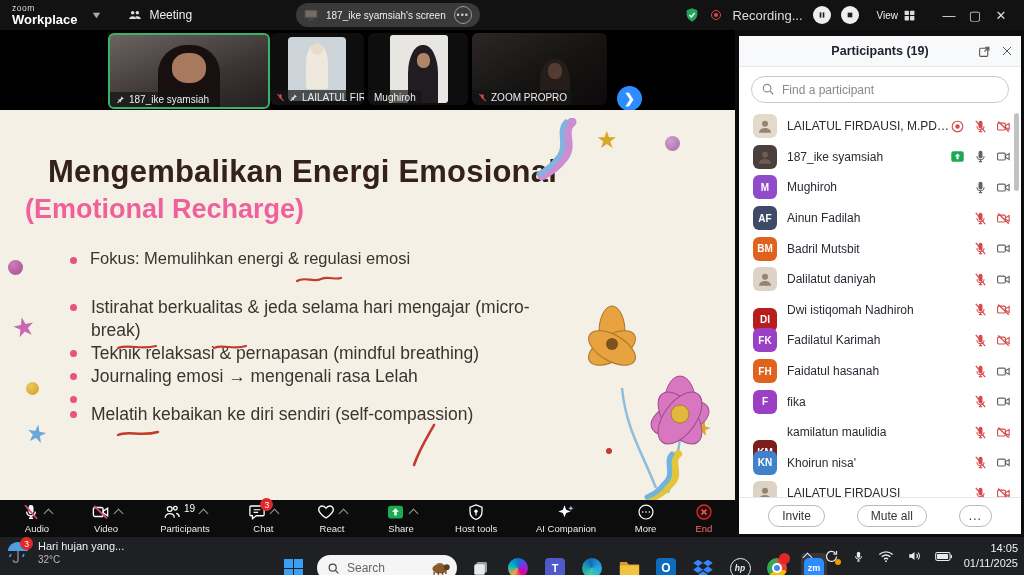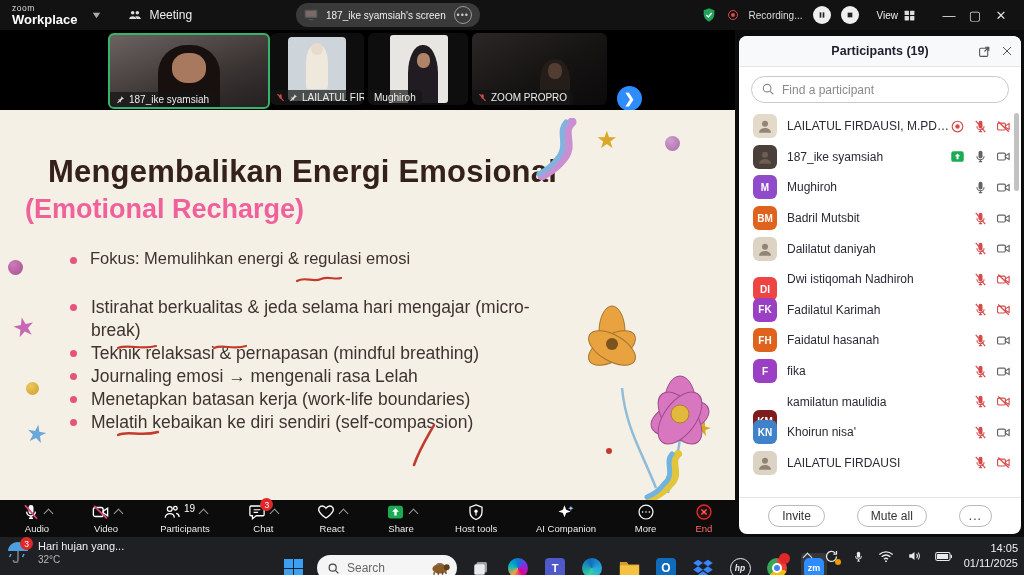--- a/index.html
+++ b/index.html
@@ -13,21 +13,21 @@
   .brand .b1{font-size:8.5px;color:#ddd;letter-spacing:.5px}
   .brand .b2{font-size:13px;color:#fff;font-weight:bold;margin-top:1px}
   .tb-chev{color:#aaa;font-size:9px;margin:0 0 0 14px;transform:scaleX(1.4)}
   .meeting-tab{display:flex;align-items:center;gap:7px;margin-left:28px;color:#eee;font-size:12px;}
   .share-pill{position:absolute;left:296px;top:3px;height:24px;background:#3a3a3a;border-radius:12px;
               display:flex;align-items:center;gap:8px;padding:0 8px 0 8px;}
   .share-pill .txt{color:#eee;font-size:10px;}
   .pill-ellipsis{width:16px;height:16px;border:1px solid #999;border-radius:50%;color:#ccc;font-size:9px;
                  display:flex;align-items:center;justify-content:center;letter-spacing:1px}
   .tb-right{position:absolute;right:0;top:0;height:30px;display:flex;align-items:center;gap:10px;padding-right:10px;}
-  .rec-txt{color:#ddd;font-size:10px;}
+  .rec-txt{color:#ddd;font-size:13px;}
   .circle-btn{width:18px;height:18px;border-radius:50%;background:#efefef;display:flex;align-items:center;justify-content:center;}
   .view-grp{display:flex;align-items:center;gap:5px;color:#eee;font-size:10px;margin-left:8px;}
   .win-btns{display:flex;align-items:center;gap:0;margin-left:10px;}
   .win-btn{width:26px;height:30px;display:flex;align-items:center;justify-content:center;color:#ddd;font-size:13px;}
 
   
   .strip{position:absolute;top:30px;left:0;width:735px;height:80px;background:#000;}
   .thumb{position:absolute;top:3px;height:72px;border-radius:6px;overflow:hidden;background:#1a1a1a;}
   .thumb.active{border:2px solid #35b46a;}
   .vlabel{position:absolute;left:0;bottom:0;display:flex;align-items:center;gap:4px;background:rgba(20,20,20,.7);
@@ -57,21 +57,21 @@
   .tb-label{font-size:9.5px;color:#ececec;}
   .caret{width:6px;height:6px;border-left:1.4px solid #9a9a9a;border-top:1.4px solid #9a9a9a;transform:rotate(45deg);margin-top:2px;}
   .count19{color:#fff;font-size:10px;margin:-8px 0 0 -2px;}
   .chat-wrap{position:relative;}
   .chat-badge{position:absolute;top:-5px;right:-7px;width:13px;height:13px;border-radius:50%;background:#e02828;
               color:#fff;font-size:8.5px;display:flex;align-items:center;justify-content:center;}
   .end-label{color:#ff6b6b;}
 
   
   .panel-zone{position:absolute;top:30px;left:735px;width:289px;height:507px;background:#0c0c0c;}
-  .panel{position:absolute;top:6px;left:4px;right:3px;bottom:3px;background:#fff;border-radius:8px;
+  .panel{position:absolute;top:6px;left:4px;right:3px;bottom:3px;background:#fff;border-radius:0;
          display:flex;flex-direction:column;overflow:hidden;}
   .p-header{position:relative;height:30px;background:#f8f9fa;border-bottom:1px solid #e6e6e6;
             display:flex;align-items:center;justify-content:center;}
   .p-title{font-size:12.5px;font-weight:bold;color:#1f1f2e;}
   .p-h-icons{position:absolute;right:8px;top:0;height:30px;display:flex;align-items:center;gap:10px;color:#555;}
   .p-search{padding:9px 12px 6px 12px;}
   .p-search-box{position:relative;}
   .p-search-box input{width:100%;box-sizing:border-box;height:27px;border:1px solid #c9c9c9;border-radius:16px;
         padding:0 10px 0 30px;font-size:12px;color:#333;outline:none;font-family:"Liberation Sans",sans-serif;background:#fff;}
   .p-search-box input::placeholder{color:#8a8a8a;}
@@ -238,21 +238,20 @@
         <div class="b-item">
           <span class="dot"></span>
           <span>Teknik relaksasi &amp; pernapasan (mindful breathing)</span>
         </div>
         <div class="b-item">
           <span class="dot"></span>
           <span>Journaling emosi → mengenali rasa Lelah</span>
         </div>
         <div class="b-item">
           <span class="dot"></span>
-          <span>Menetapkan batasan kerja (work-life boundaries)</span>
         </div>
         <div class="b-item">
           <span class="dot"></span>
           <span>Melatih kebaikan ke diri sendiri (self-compassion)</span>
         </div>
       </div>
 
     
     <svg class="deco" style="left:532px;top:8px;" width="52" height="62" viewBox="0 0 52 62">
       <path d="M40 4 C28 14, 44 28, 30 42 C24 50, 16 54, 10 58" fill="none" stroke="#c98fd2" stroke-width="9" stroke-linecap="round"></path>
@@ -502,20 +501,37 @@
                 <path d="M6.3 11.5a5.7 5.7 0 0 0 11.4 0" fill="none" stroke="currentColor" stroke-width="1.8"></path>
                 <path d="M12 17.2v3M9.4 20.2h5.2" stroke="currentColor" stroke-width="1.8"></path>
               </svg>
               <svg class="ic ic-dark" viewBox="0 0 24 24" fill="none" stroke="currentColor" stroke-width="1.8">
                 <rect x="2.5" y="6.5" width="12.5" height="11" rx="2"></rect>
                 <path d="M15 11l6-3.8v9.6L15 13z"></path>
               </svg>
             </span>
           </div>
           <div class="p-row">
+            <div class="p-avatar" style="background: rgb(61, 75, 102);">AF</div>
+            <span class="p-name">Ainun Fadilah</span>
+            <span class="p-icons">
+              <svg class="ic ic-red" viewBox="0 0 24 24">
+                <path d="M12 15a3.2 3.2 0 0 0 3.2-3.2V6a3.2 3.2 0 0 0-6.4 0v5.8A3.2 3.2 0 0 0 12 15z" fill="currentColor"></path>
+                <path d="M6.3 11.5a5.7 5.7 0 0 0 11.4 0" fill="none" stroke="currentColor" stroke-width="1.8"></path>
+                <path d="M12 17.2v3M9.4 20.2h5.2" stroke="currentColor" stroke-width="1.8"></path>
+                <line x1="4.5" y1="3" x2="19.5" y2="21" stroke="currentColor" stroke-width="2"></line>
+              </svg>
+              <svg class="ic ic-red" viewBox="0 0 24 24" fill="none" stroke="currentColor" stroke-width="1.8">
+                <rect x="2.5" y="6.5" width="12.5" height="11" rx="2"></rect>
+                <path d="M15 11l6-3.8v9.6L15 13z"></path>
+                <line x1="3.5" y1="4" x2="20.5" y2="20.5" stroke-width="2"></line>
+              </svg>
+            </span>
+          </div>
+          <div class="p-row">
             <div class="p-avatar" style="background: rgb(224, 99, 29);">BM</div>
             <span class="p-name">Badril Mutsbit</span>
             <span class="p-icons">
               <svg class="ic ic-red" viewBox="0 0 24 24">
                 <path d="M12 15a3.2 3.2 0 0 0 3.2-3.2V6a3.2 3.2 0 0 0-6.4 0v5.8A3.2 3.2 0 0 0 12 15z" fill="currentColor"></path>
                 <path d="M6.3 11.5a5.7 5.7 0 0 0 11.4 0" fill="none" stroke="currentColor" stroke-width="1.8"></path>
                 <path d="M12 17.2v3M9.4 20.2h5.2" stroke="currentColor" stroke-width="1.8"></path>
                 <line x1="4.5" y1="3" x2="19.5" y2="21" stroke="currentColor" stroke-width="2"></line>
               </svg>
               <svg class="ic ic-dark" viewBox="0 0 24 24" fill="none" stroke="currentColor" stroke-width="1.8">
@@ -539,21 +555,21 @@
                 <path d="M12 17.2v3M9.4 20.2h5.2" stroke="currentColor" stroke-width="1.8"></path>
                 <line x1="4.5" y1="3" x2="19.5" y2="21" stroke="currentColor" stroke-width="2"></line>
               </svg>
               <svg class="ic ic-dark" viewBox="0 0 24 24" fill="none" stroke="currentColor" stroke-width="1.8">
                 <rect x="2.5" y="6.5" width="12.5" height="11" rx="2"></rect>
                 <path d="M15 11l6-3.8v9.6L15 13z"></path>
               </svg>
             </span>
           </div>
           <div class="p-row">
-            <div class="p-avatar" style="background: #ef4444; margin-top: 20px;">DI</div>
+            <div class="p-avatar" style="background: #b91c1c; margin-top: 20px;">DI</div>
             <span class="p-name">Dwi istiqomah Nadhiroh</span>
             <span class="p-icons">
               <svg class="ic ic-red" viewBox="0 0 24 24">
                 <path d="M12 15a3.2 3.2 0 0 0 3.2-3.2V6a3.2 3.2 0 0 0-6.4 0v5.8A3.2 3.2 0 0 0 12 15z" fill="currentColor"></path>
                 <path d="M6.3 11.5a5.7 5.7 0 0 0 11.4 0" fill="none" stroke="currentColor" stroke-width="1.8"></path>
                 <path d="M12 17.2v3M9.4 20.2h5.2" stroke="currentColor" stroke-width="1.8"></path>
                 <line x1="4.5" y1="3" x2="19.5" y2="21" stroke="currentColor" stroke-width="2"></line>
               </svg>
               <svg class="ic ic-red" viewBox="0 0 24 24" fill="none" stroke="currentColor" stroke-width="1.8">
                 <rect x="2.5" y="6.5" width="12.5" height="11" rx="2"></rect>

